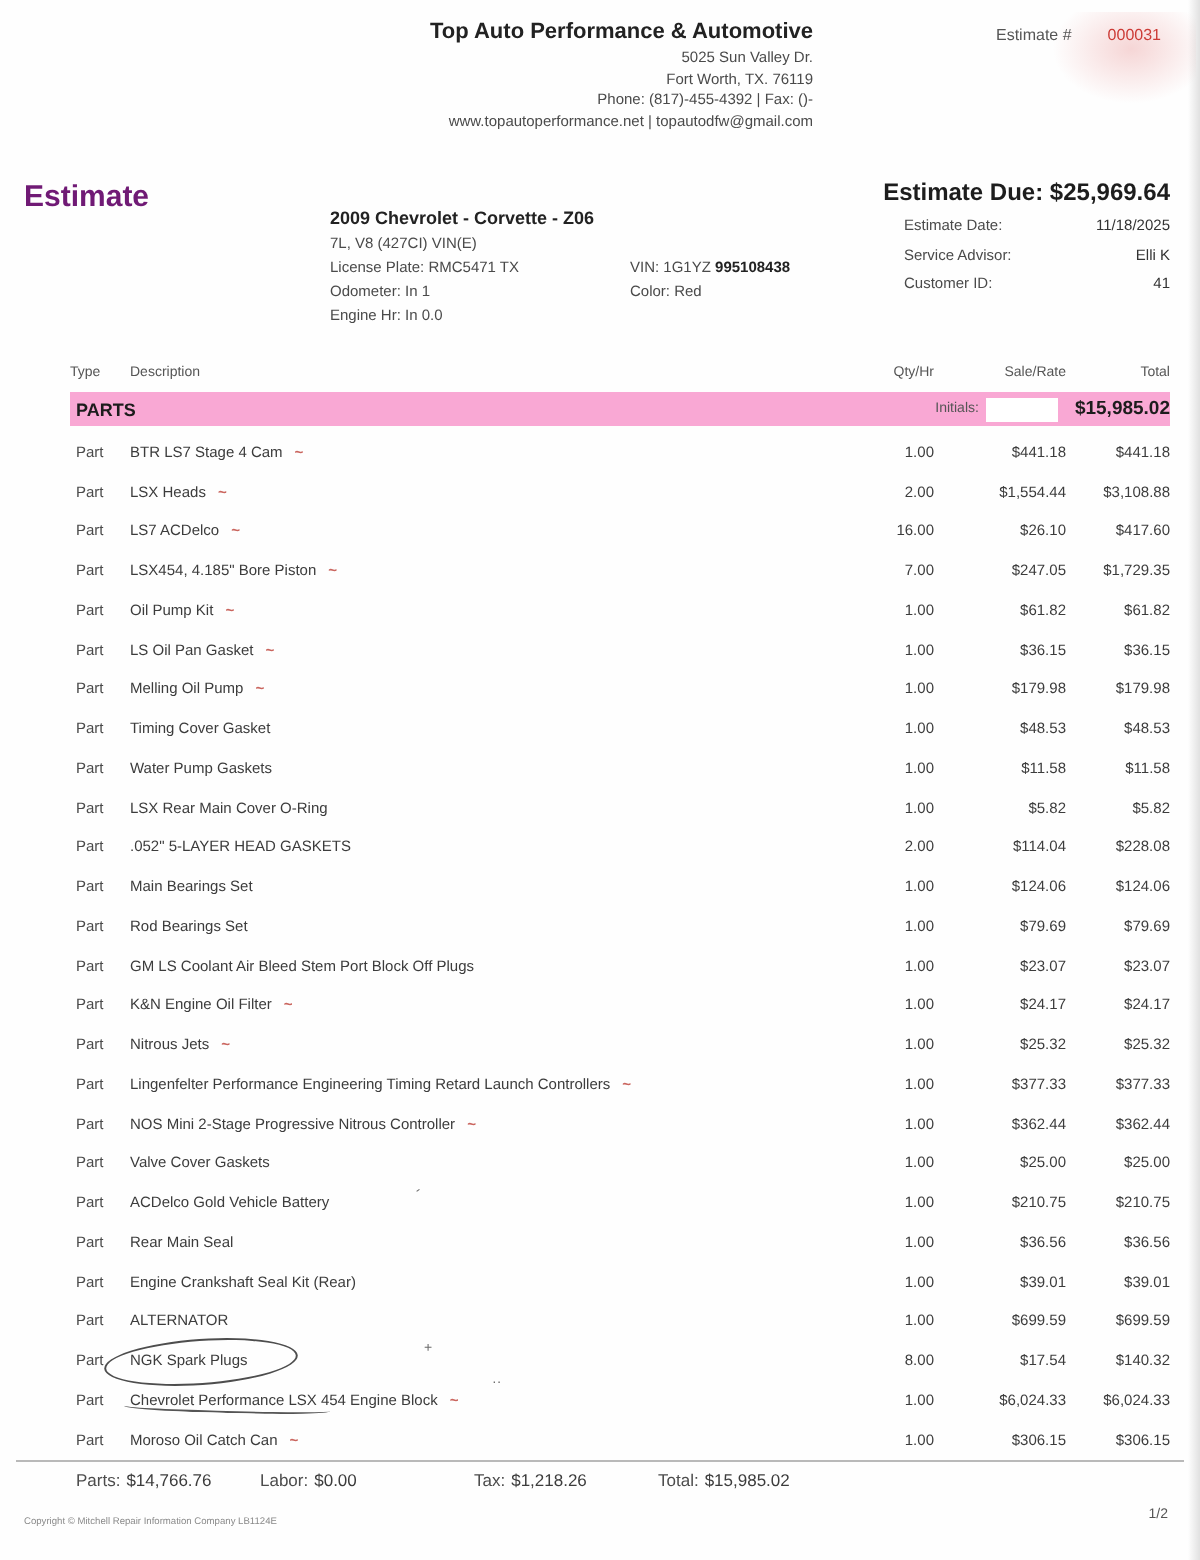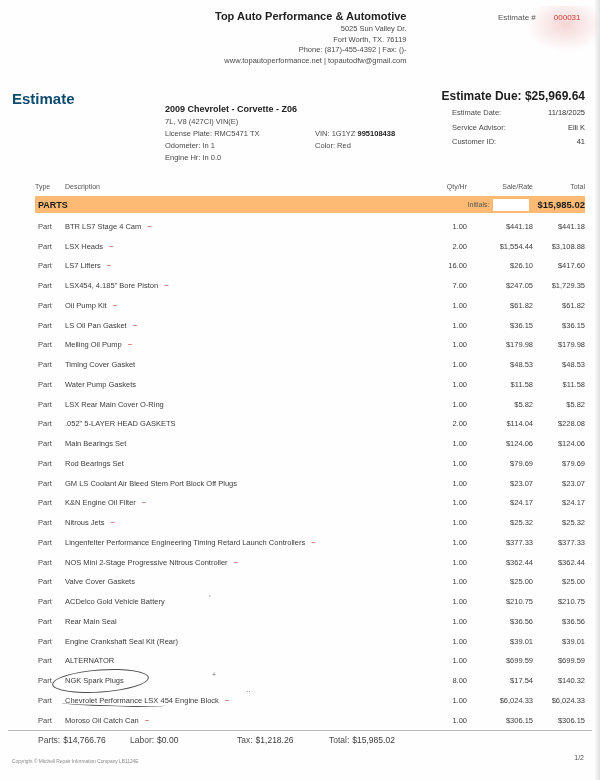--- a/index.html
+++ b/index.html
@@ -13,39 +13,39 @@
   .red-smudge{position:absolute;right:2px;top:6px;width:72px;height:46px;
     background:radial-gradient(ellipse at 55% 40%,rgba(226,120,120,0.30),rgba(226,120,120,0) 70%);}
   
   .letterhead{position:absolute;left:215px;top:10px;text-align:right;}
   .company{font-size:11px;font-weight:bold;color:#222;}
   .addr{font-size:7.5px;line-height:10.5px;color:#4a4a4a;margin-top:2px;}
   .est-num{position:absolute;left:498px;top:13px;font-size:8px;display:flex;gap:18px;}
   .est-num .lbl{color:#555;}
   .est-num .val{color:#cc3b36;}
   
-  .title{position:absolute;left:12px;top:90px;font-size:15px;font-weight:bold;color:#0c4a6e;}
+  .title{position:absolute;left:12px;top:90px;font-size:15px;font-weight:bold;color:#701a75;}
   .due{position:absolute;right:15px;top:89px;font-size:12px;font-weight:bold;color:#1d1d1d;}
   .veh{position:absolute;left:165px;top:104px;}
   .veh-name{font-size:9px;font-weight:bold;color:#222;height:13px;}
   .veh-line{font-size:7.5px;color:#4a4a4a;height:12px;}
   .veh2{position:absolute;left:315px;top:129px;}
   .veh2 b{color:#222;}
   .meta{position:absolute;left:452px;top:108px;width:133px;}
   .meta-row{display:flex;justify-content:space-between;font-size:7.5px;color:#4a4a4a;height:14.5px;text-align:center;}
   .meta-row .mv{color:#333;}
   
   .thead{position:absolute;left:0;right:0;top:183px;height:11px;font-size:7px;color:#555;}
   .thead span{position:absolute;white-space:nowrap;}
   .h-type{left:35px;}
   .h-desc{left:65px;}
   .h-qty{right:133px;}
   .h-rate{right:67px;}
   .h-total{right:15px;}
-  .band{position:absolute;left:35px;right:15px;top:196px;height:17px;background:#fdba74;
+  .band{position:absolute;left:35px;right:15px;top:196px;height:17px;background:#f9a8d4;
     display:flex;align-items:center;}
   .band .sec{font-size:9px;font-weight:bold;color:#1c1c1c;margin-left:3px;}
   .band .spacer{flex:1;}
   .band .init-lbl{font-size:7px;color:#555;}
   .band .init-box{width:36px;height:12px;background:#ffffff;margin:0 8px 0 4px;}
   .band .sec-total{font-size:9.5px;font-weight:bold;color:#1c1c1c;margin-right:0px;}
   .rows{position:absolute;left:0;right:0;top:216px;}
   .row{position:relative;height:19.75px;font-size:7.5px;}
   .row span{white-space:nowrap;}
   .c-type{position:absolute;left:38px;top:50%;transform:translateY(-50%);color:#4a4a4a;}
@@ -165,21 +165,21 @@
         
       </span>
       <span class="c-qty">2.00</span>
       <span class="c-rate">$1,554.44</span>
       <span class="c-total">$3,108.88</span>
     </div>
 
     <div class="row marked">
       <span class="c-type">Part</span>
       <span class="c-desc">
-        <span class="desc-text">LS7 Lifters</span><span class="redmark">~</span>
+        <span class="desc-text">LS7 ACDelco</span><span class="redmark">~</span>
         
         
       </span>
       <span class="c-qty">16.00</span>
       <span class="c-rate">$26.10</span>
       <span class="c-total">$417.60</span>
     </div>
 
     <div class="row marked">
       <span class="c-type">Part</span>

